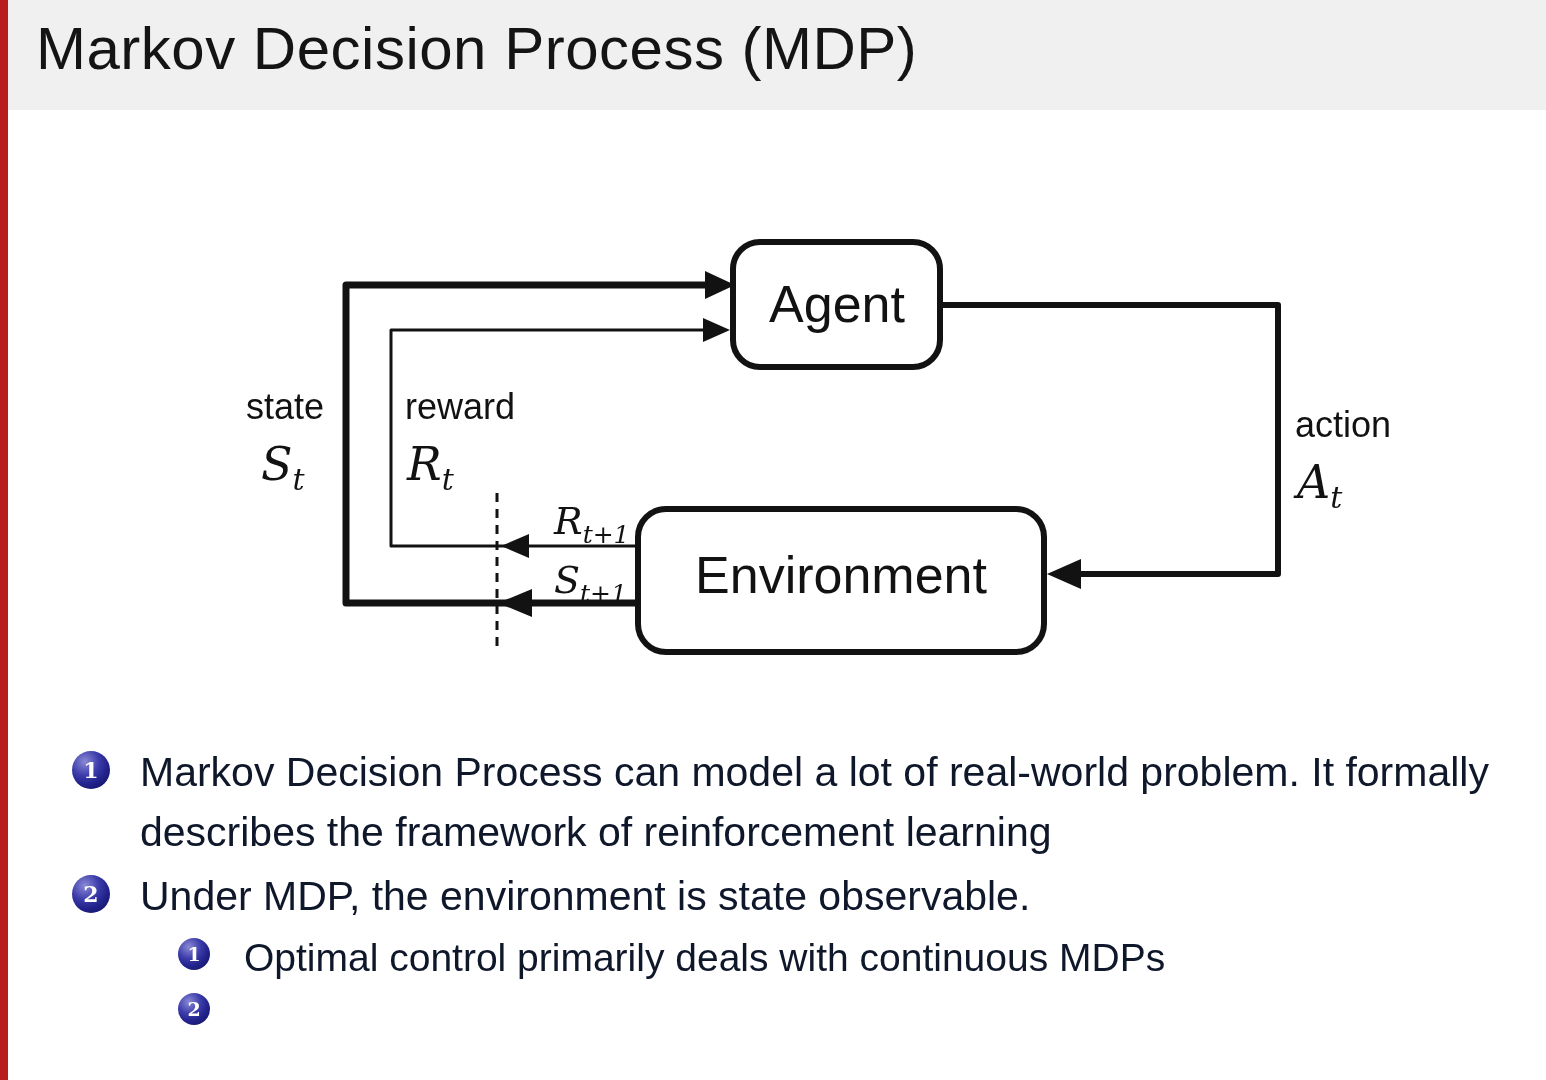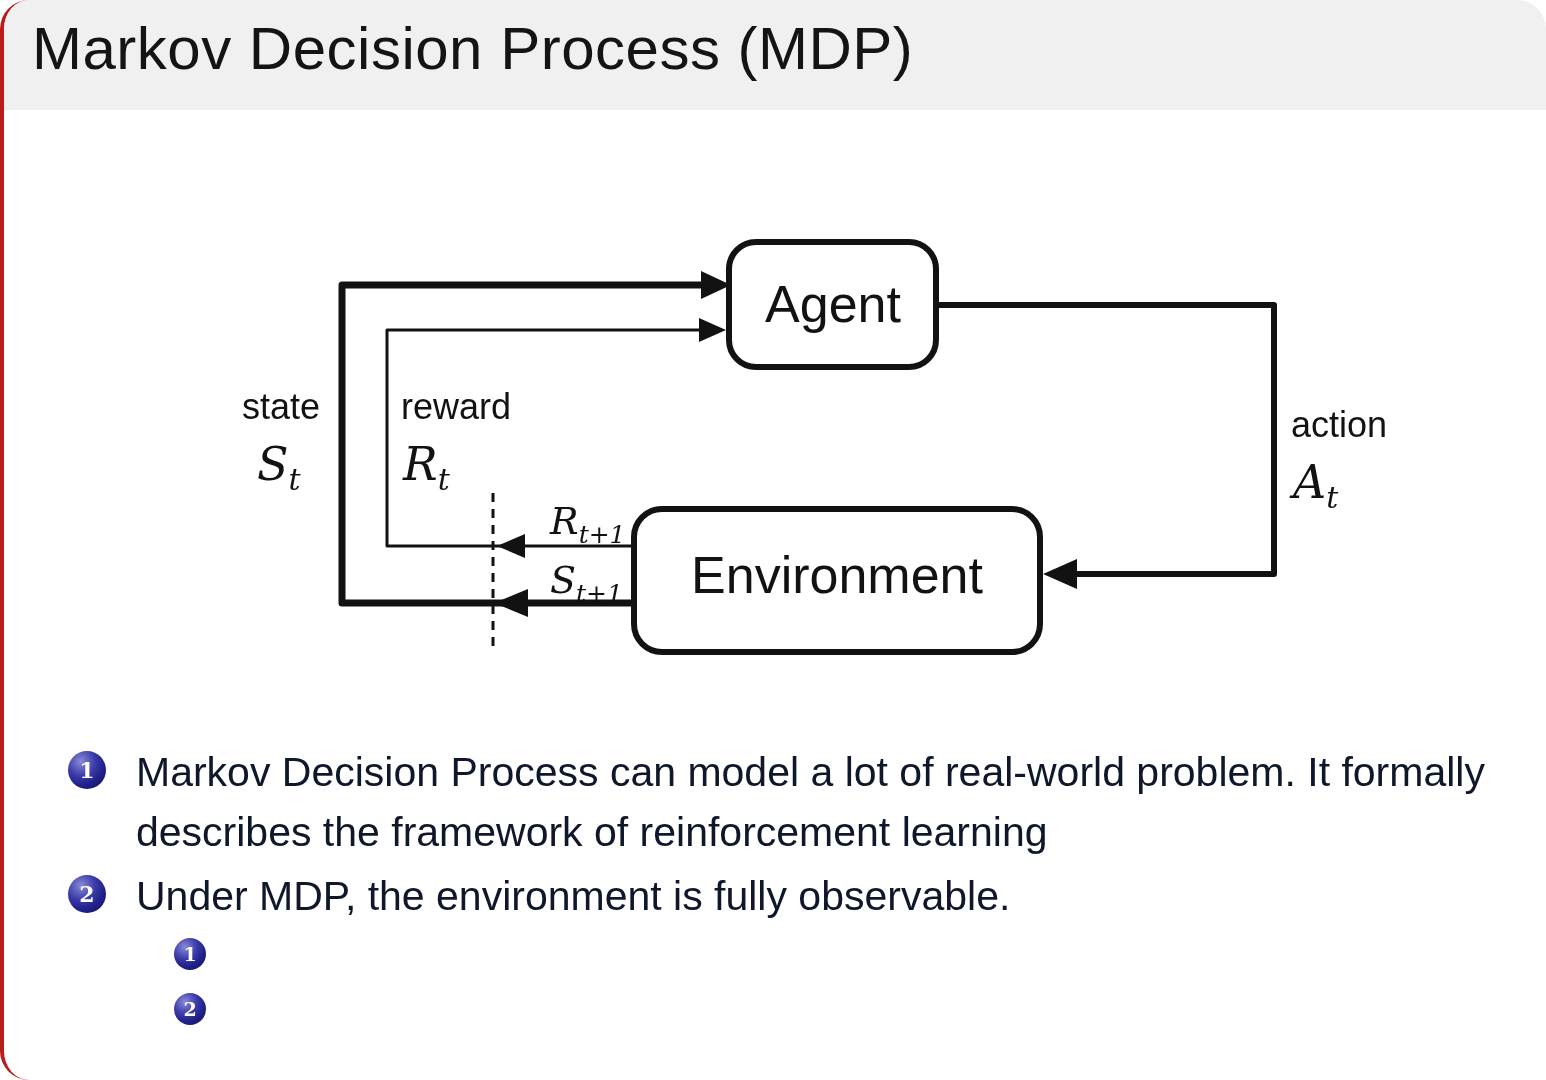--- a/index.html
+++ b/index.html
@@ -1,25 +1,24 @@
 <!DOCTYPE html>
 <html><head>
 <meta charset="utf-8">
 <style>
   html,body{margin:0;padding:0;}
   .slide{
     position:relative;
     width:1546px;height:1080px;
     background:#ffffff;
-    border-left:4px solid #b91c1c;
+    border-left:8px solid #b91c1c;
     box-sizing:border-box;
     overflow:hidden;
     font-family:"Liberation Sans", sans-serif;
     color:#161616;
-    border-radius:29px;
   }
   .header{
     position:absolute;left:0;top:0;width:100%;height:110px;
     background:#f0f0f0;
   }
   .title{
     position:absolute;left:28px;top:14px;
     font-size:60px;font-weight:500;color:#141414;
     letter-spacing:0.5px;white-space:nowrap;
   }
@@ -97,25 +96,26 @@
 
   <div class="bullets">
 
     <div class="bullet b1">
       <div class="ball main">1</div>
       <div class="btext">Markov Decision Process can model a lot of real-world problem. It formally describes the framework of reinforcement learning</div>
     </div>
 
     <div class="bullet b2">
       <div class="ball main">2</div>
-      <div class="btext">Under MDP, the environment is fully observable.</div>
+      <div class="btext">Under MDP, the environment is state observable.</div>
     </div>
 
     <div class="bullet s1">
       <div class="ball sub">1</div>
+      <div class="btext sub">Optimal control primarily deals with continuous MDPs</div>
     </div>
 
     <div class="bullet s2">
       <div class="ball sub">2</div>
     </div>
 
   </div>
 </div>
 
 </body></html>

